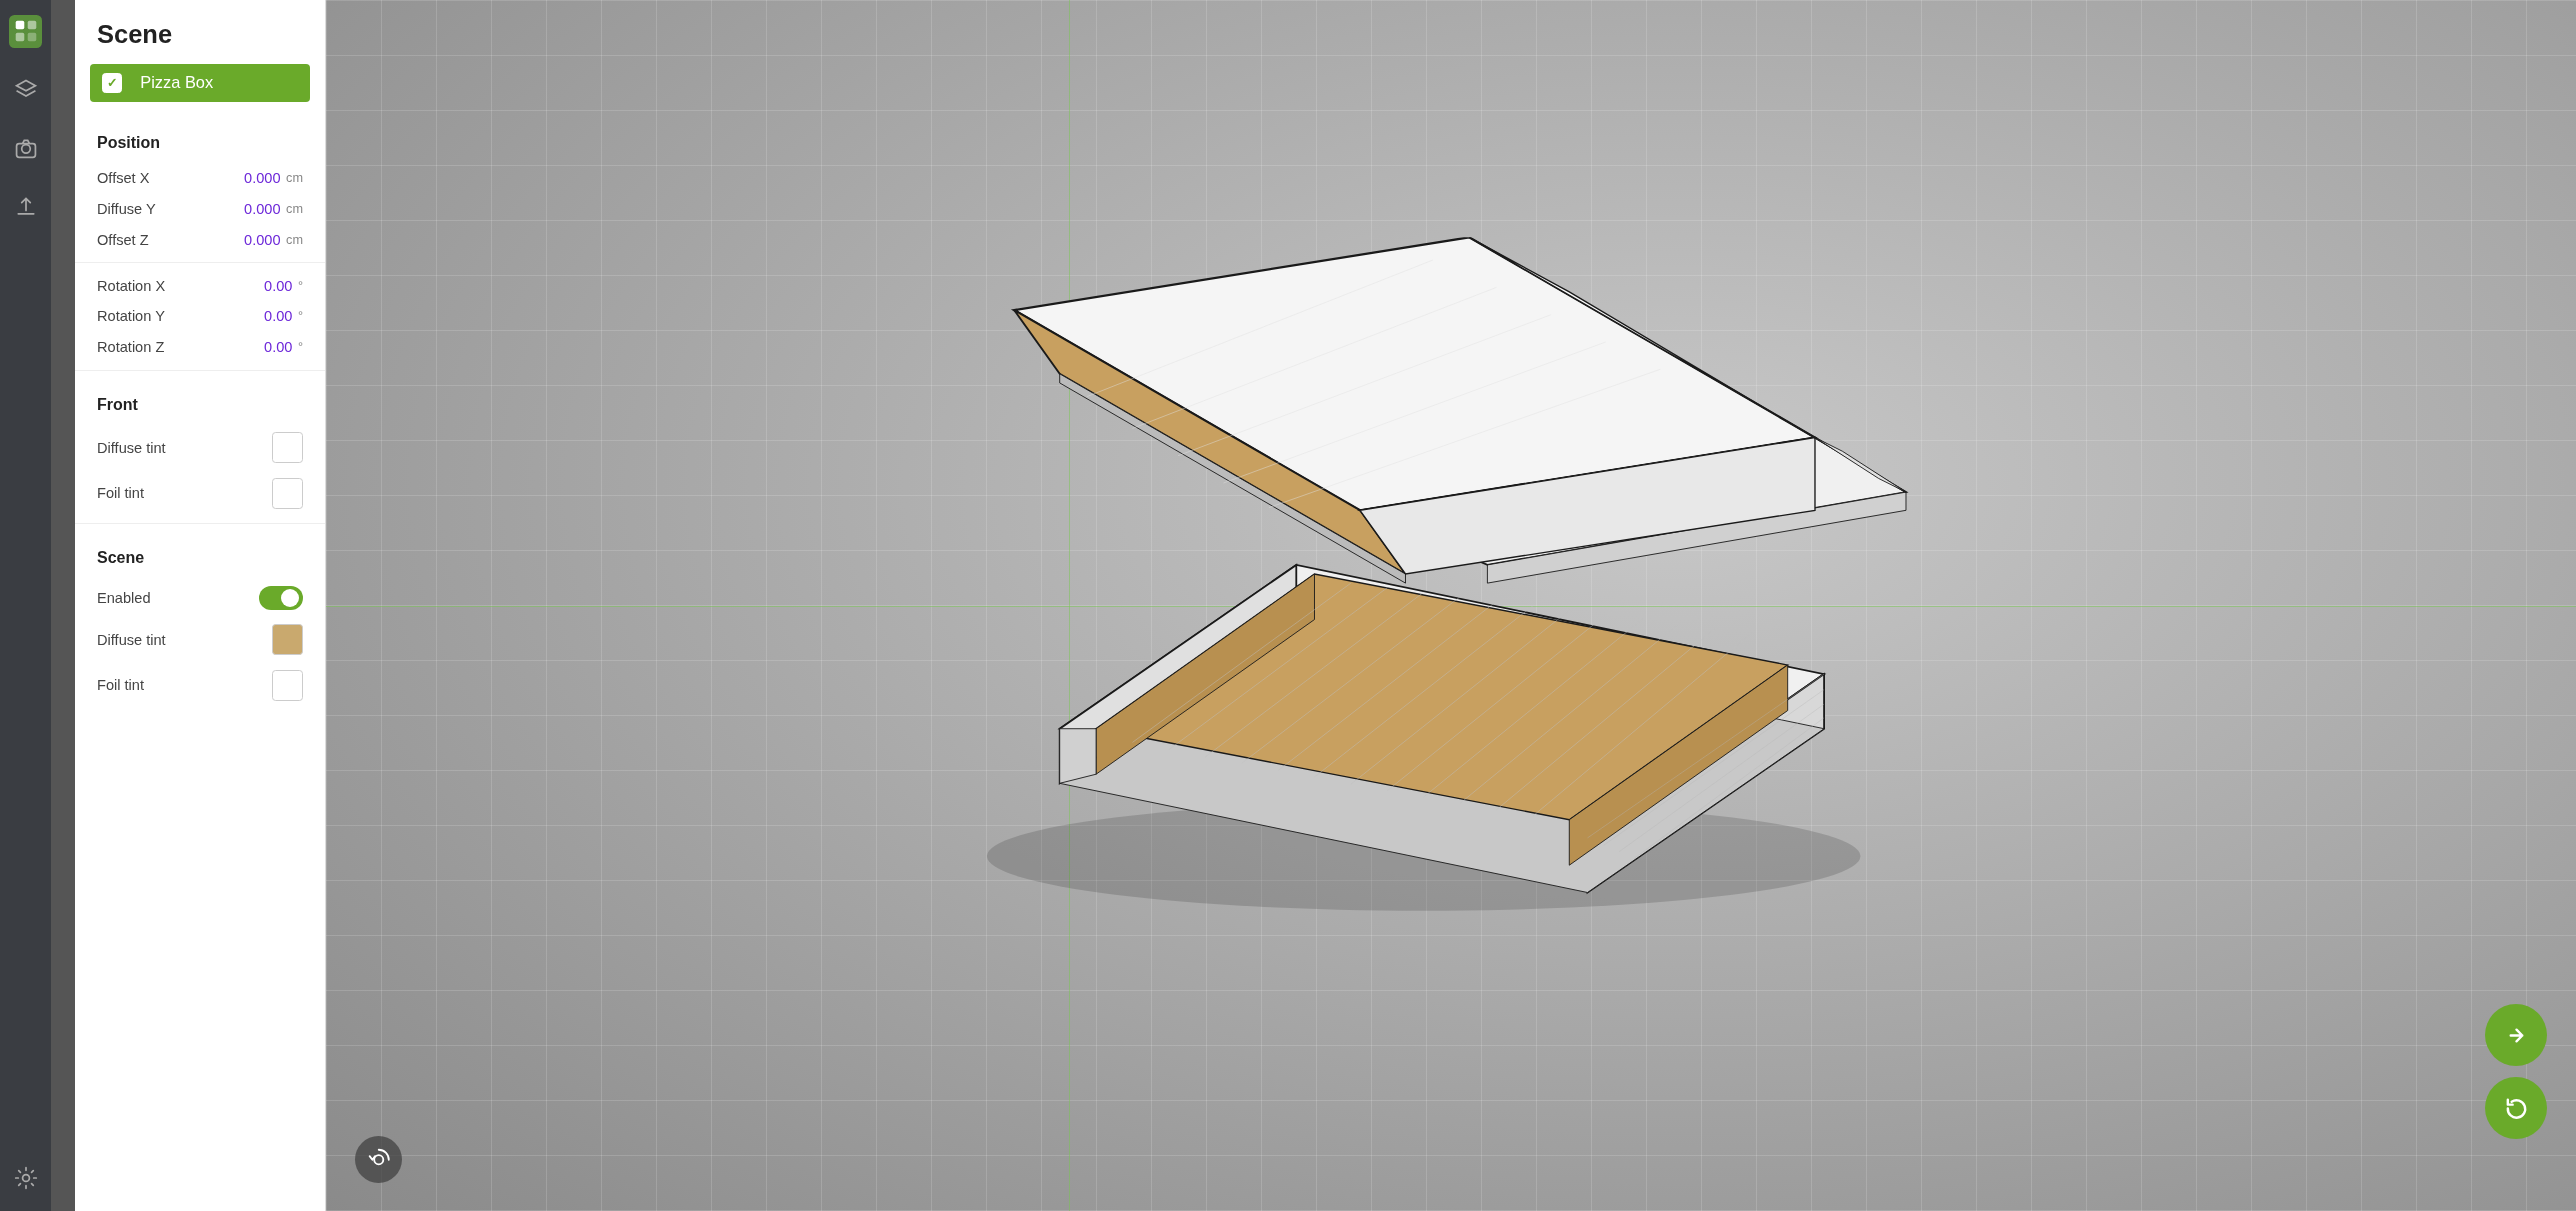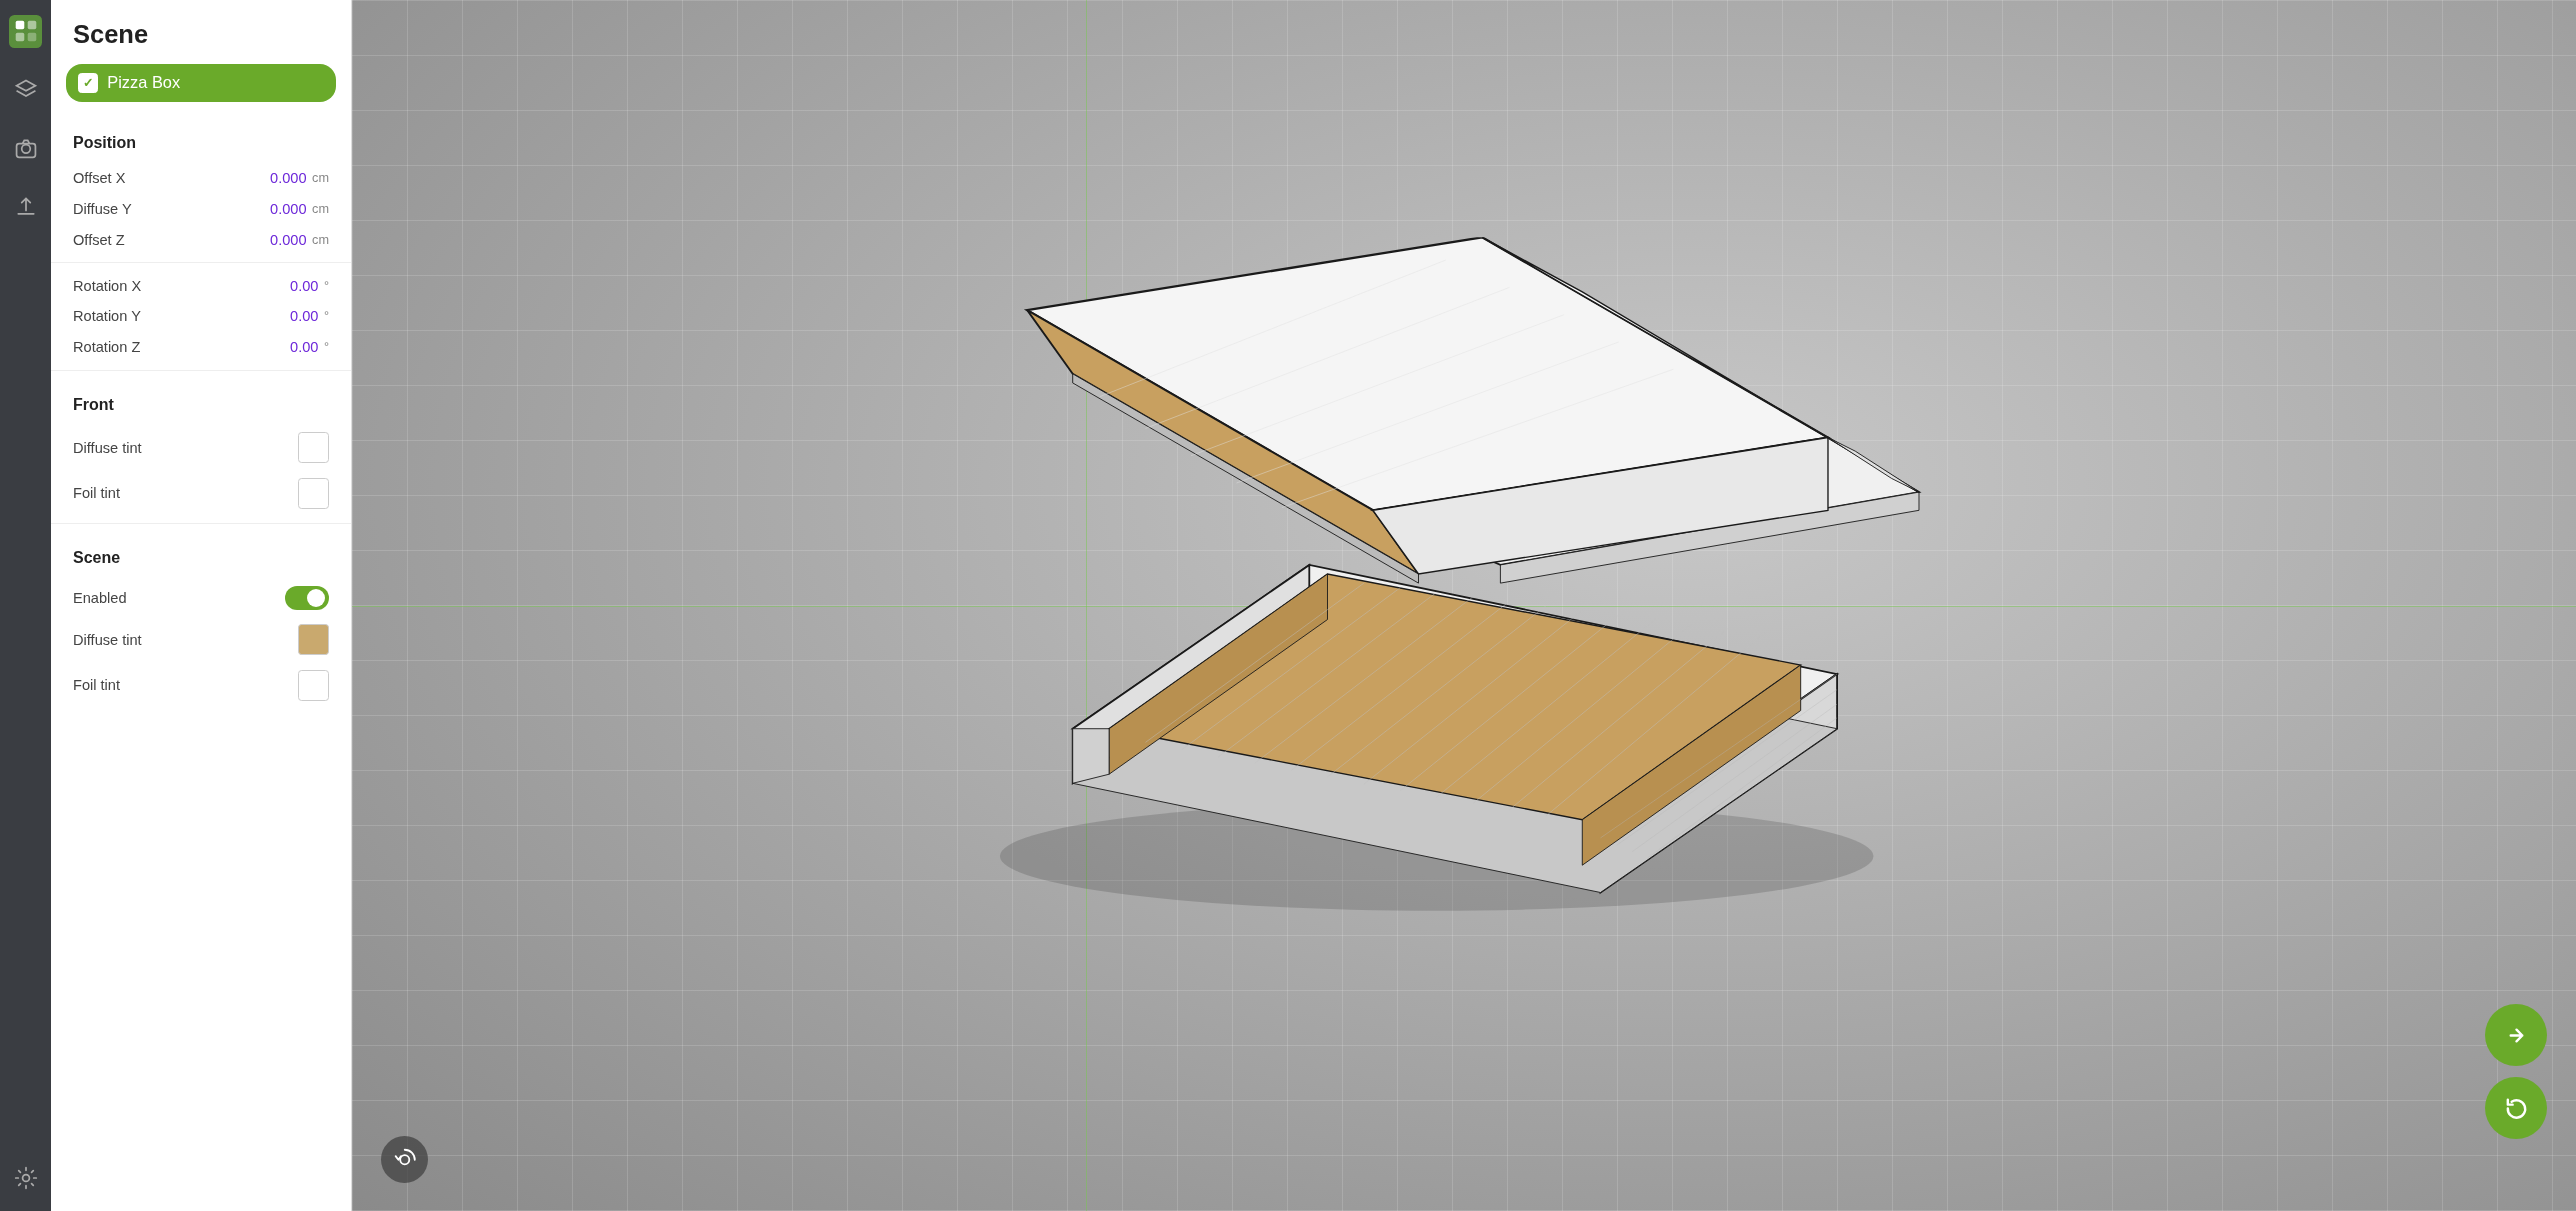--- a/index.html
+++ b/index.html
@@ -35,46 +35,47 @@
     .icon-bar-icon svg {
       width: 24px;
       height: 24px;
     }
     .icon-bar-icon.active {
       background: #5a8f3c;
     }
 
     
     .side-panel {
-      width: 301px;
+      width: 251px;
       background: #fff;
       display: flex;
       flex-direction: column;
       overflow-y: auto;
       flex-shrink: 0;
       border-right: 0.9px solid #ddd;
+      margin-left: 24px;
     }
     .side-panel::-webkit-scrollbar { width: 5.5px; }
     .side-panel::-webkit-scrollbar-thumb { background: #ccc; border-radius: 2.7px; }
 
     .panel-header {
       padding: 20px 22px 14.6px 22px;
       font-size: 25.5px;
       font-weight: 600;
       color: #222;
     }
 
     .scene-item {
       margin: 0 14.6px 14.6px 14.6px;
       background: #6aaa2a;
-      border-radius: 16px;
+      border-radius: 4px;
       display: flex;
       align-items: center;
       padding: 9px 12.7px;
-      gap: 9px;
+      gap: 18px;
       cursor: pointer;
     }
     .scene-item-check {
       width: 20px;
       height: 20px;
       border: 1.8px solid #fff;
       border-radius: 3.6px;
       display: flex;
       align-items: center;
       justify-content: center;

